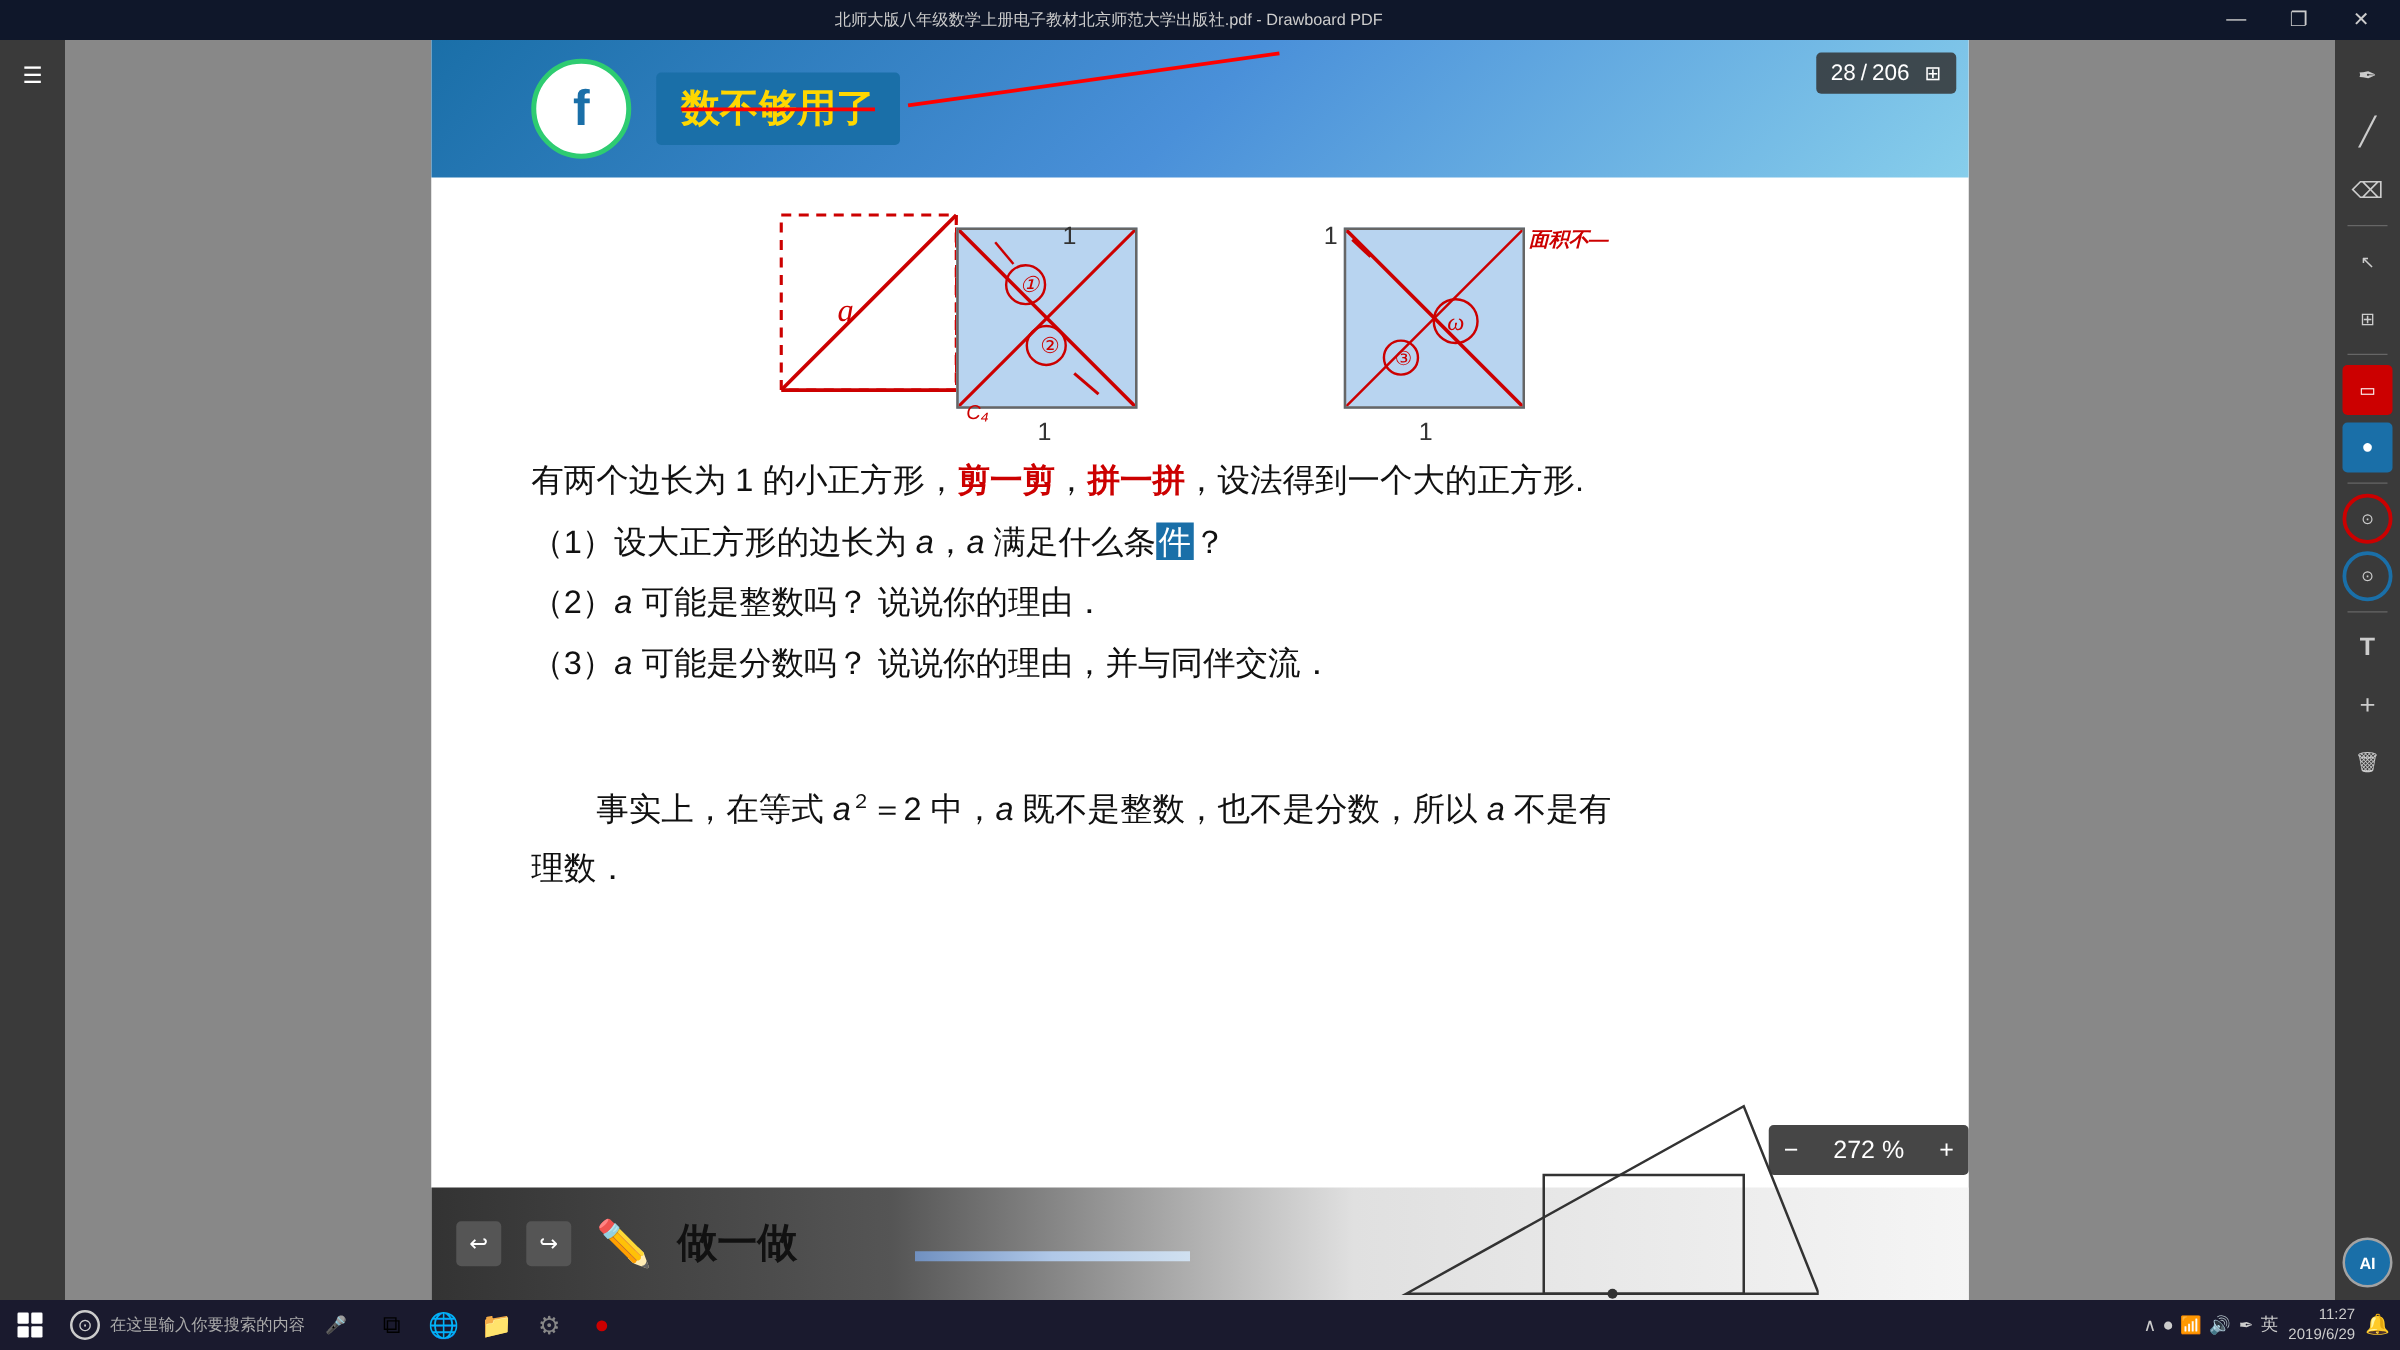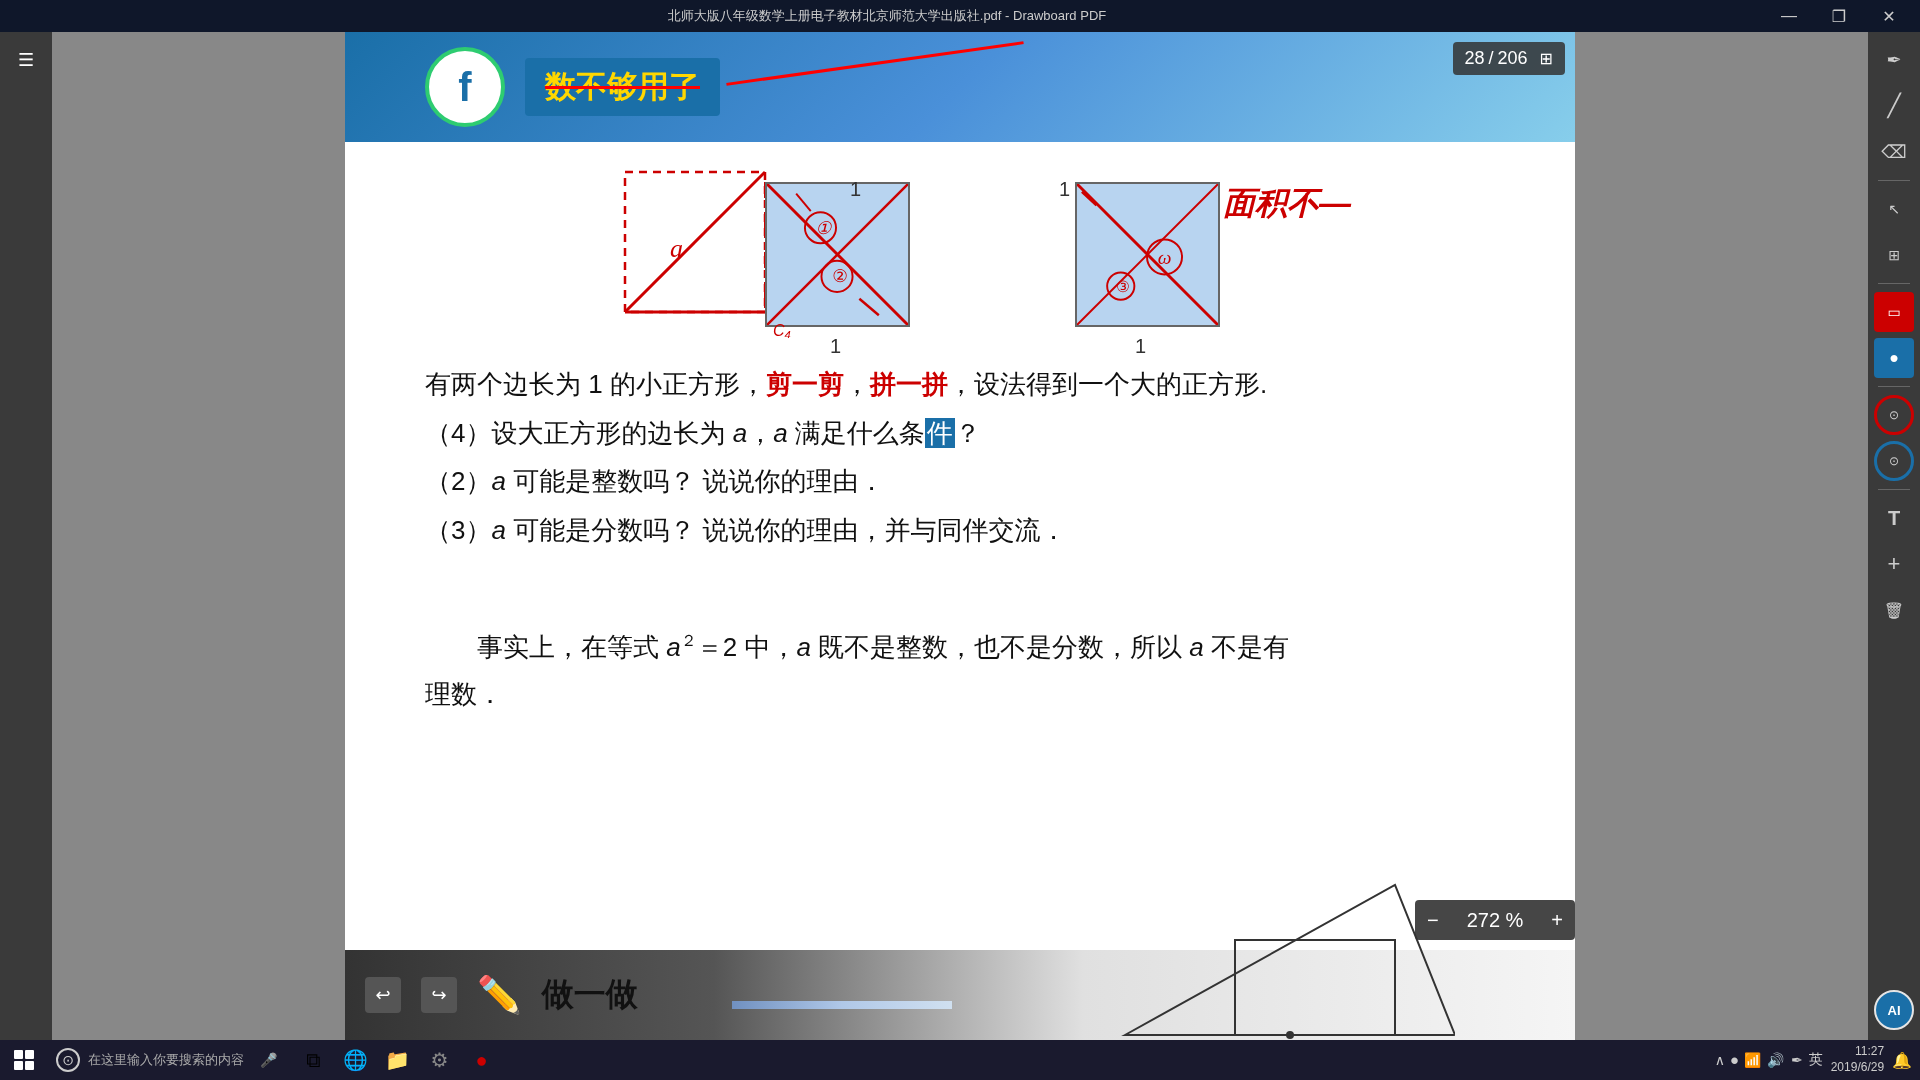--- a/index.html
+++ b/index.html
@@ -600,30 +600,30 @@
 
                 <circle cx="45" cy="105" r="14" fill="none" stroke="#cc0000" stroke-width="2"></circle>
                 <text x="40" y="111" font-size="16" fill="#cc0000" font-family="serif">③</text>
 
                 <line x1="5" y1="8" x2="20" y2="22" stroke="#cc0000" stroke-width="2.5"></line>
               </svg>
             </div>
             <span id="label-1-right-top" style="position:absolute;left:-16px;top:16px;font-size:20px;color:#333;">1</span>
             <span id="label-1-right-bottom" style="position:absolute;left:60px;top:173px;font-size:20px;color:#333;">1</span>
 
-            <span id="red-annotation" style="position:absolute;left:148px;top:20px;font-size:32px;color:#cc0000;font-weight:bold;white-space:nowrap;font-style:italic;">面积不—</span>
+            <span id="red-annotation" style="position:absolute;left:148px;top:20px;font-size:16px;color:#cc0000;font-weight:bold;white-space:nowrap;font-style:italic;">面积不—</span>
           </div>
         </div>
 
         <div id="text-content">
           <div id="text-line-1">
             <span>有两个边长为 1 的小正方形，</span><span class="highlight-red">剪一剪</span><span>，</span><span class="highlight-red">拼一拼</span><span>，设法得到一个大的正方形.</span>
           </div>
           <div id="text-line-2">
-            <span>（4）设大正方形的边长为 </span><span class="math-italic">a</span><span>，</span><span class="math-italic">a</span><span> 满足什么条</span><span style="background:#1a6fa8;color:white;padding:0 2px;">件</span><span>？</span>
+            <span>（1）设大正方形的边长为 </span><span class="math-italic">a</span><span>，</span><span class="math-italic">a</span><span> 满足什么条</span><span style="background:#1a6fa8;color:white;padding:0 2px;">件</span><span>？</span>
           </div>
           <div id="text-line-3">
             <span>（2）</span><span class="math-italic">a</span><span> 可能是整数吗？ 说说你的理由．</span>
           </div>
           <div id="text-line-4">
             <span>（3）</span><span class="math-italic">a</span><span> 可能是分数吗？ 说说你的理由，并与同伴交流．</span>
           </div>
         </div>
 
         <div id="fact-section">
@@ -674,21 +674,21 @@
     <div class="right-tool-btn blue-bg" style="font-size:16px;">●</div>
     <div class="right-tool-separator"></div>
     <div class="right-tool-btn circle-red" style="font-size:12px;">⊙</div>
     <div class="right-tool-btn circle-blue" style="font-size:12px;">⊙</div>
     <div class="right-tool-separator"></div>
     <div class="right-tool-btn" style="font-size:20px;font-weight:bold;color:#ccc;">T</div>
     <div class="right-tool-btn" style="font-size:22px;color:#ccc;">+</div>
     <div class="right-tool-btn" style="font-size:16px;color:#ccc;">🗑</div>
 
     <div style="margin-top:auto;margin-bottom:10px;">
-      <div class="right-tool-btn" style="border-radius:50%;border:2px solid #e5e5e5;width:40px;height:40px;font-size:13px;font-weight:bold;color:white;background:#1a6fa8;">AI</div>
+      <div class="right-tool-btn" style="border-radius:50%;border:2px solid #a3a3a3;width:40px;height:40px;font-size:13px;font-weight:bold;color:white;background:#1a6fa8;">AI</div>
     </div>
   </div>
 </div>
 
 <div id="taskbar">
   <div id="start-btn">
     <div id="start-icon">
       <div class="start-square"></div>
       <div class="start-square"></div>
       <div class="start-square"></div>

